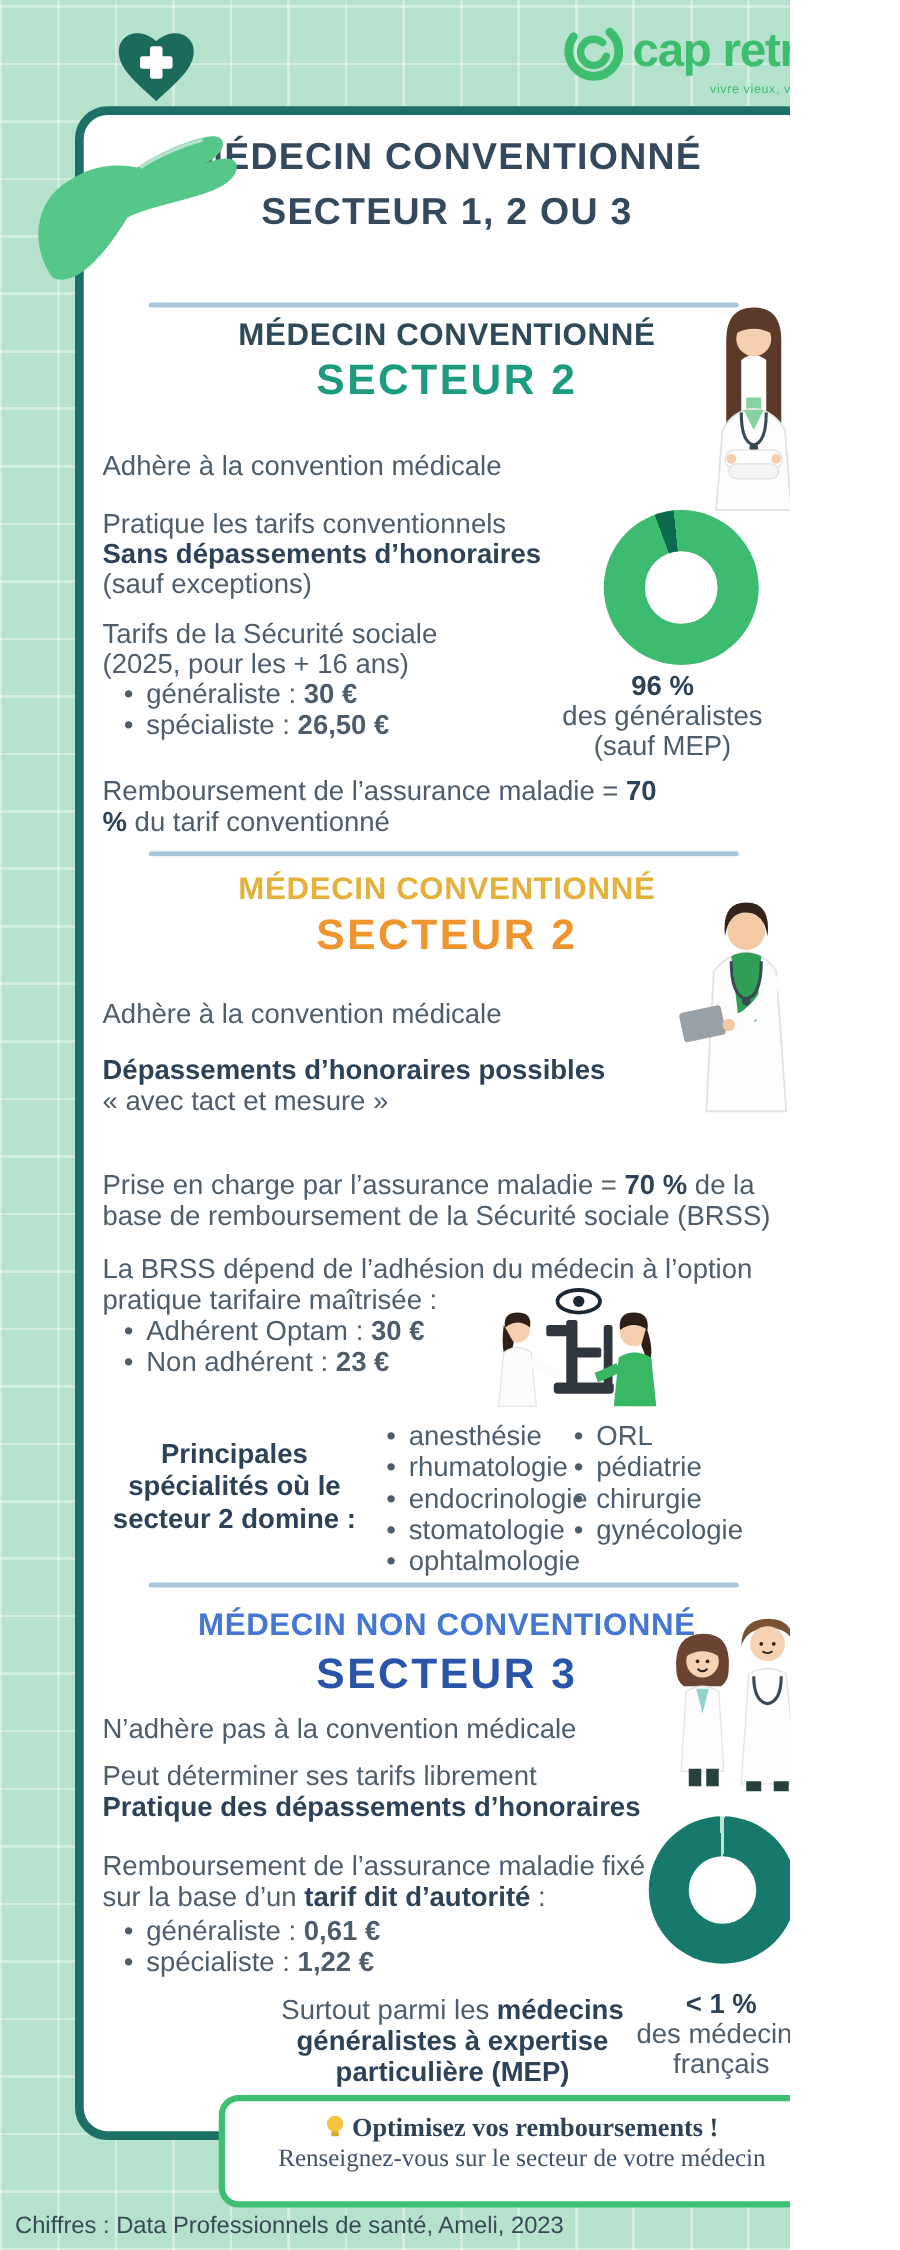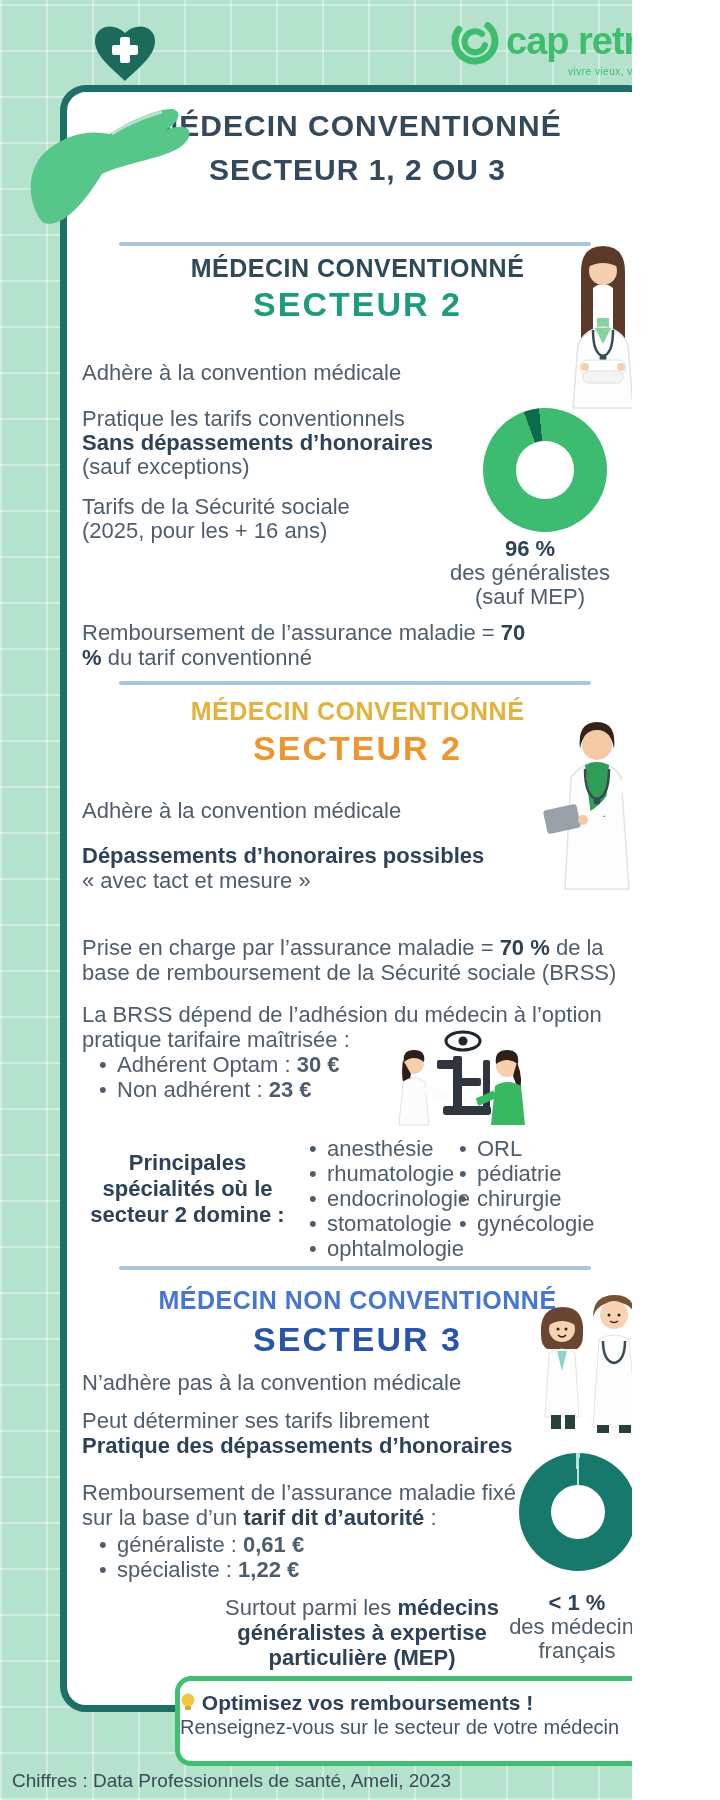--- a/index.html
+++ b/index.html
@@ -25,21 +25,21 @@
   ul.blist{list-style:none;margin:0;padding:0;}
   ul.blist li{position:relative;padding-left:22px;font-size:22px;line-height:25px;color:#4e5d6c;}
   ul.blist li::before{content:"•";position:absolute;left:4px;color:#4e5d6c;}
   .donut{border-radius:50%;}
   .donut::after{content:"";position:absolute;inset:27%;background:#fff;border-radius:50%;}
   .donut-caption{font-size:22px;line-height:24px;color:#4e5d6c;text-align:center;}
   .donut-caption .pct{font-weight:bold;color:#2d4257;}
   .spec-label{font-size:22px;line-height:26px;font-weight:bold;color:#2d4257;text-align:center;}
   .tip-box{position:absolute;left:175px;top:1676px;width:485px;height:90px;background:#fff;
     border:5px solid #3fbf72;border-radius:16px;box-sizing:border-box;z-index:5;
-    padding-top:9px;}
+    text-align:center;padding-top:9px;font-family:Liberation Serif, serif;}
   .tip-title{font-size:21px;line-height:25px;font-weight:bold;color:#2d4257;white-space:nowrap;}
   .tip-line{font-size:20px;line-height:24px;color:#41536a;white-space:nowrap;}
   .footer{position:absolute;left:12px;top:1770px;font-size:19px;color:#3a4a57;z-index:3;}
   .brand{position:absolute;left:448px;top:14px;width:262px;z-index:4;}
   .brand-text{position:absolute;left:58px;top:6px;font-size:38px;font-weight:bold;color:#3dbd6d;letter-spacing:-1px;}
   .brand-tag{position:absolute;left:120px;top:52px;font-size:10px;color:#3dbd6d;letter-spacing:.5px;}
   .hand-logo{position:absolute;left:20px;top:4px;z-index:6;}
 </style>
 </head>
 <body>
@@ -96,20 +96,24 @@
       <div>Pratique les tarifs conventionnels</div>
       <div class="bold">Sans dépassements d’honoraires</div>
       <div>(sauf exceptions)</div>
     </div>
 
     <div class="abs p" style="left:15px;top:403px;width:440px;line-height:24px;">
       <div>Tarifs de la Sécurité sociale</div>
       <div>(2025, pour les + 16 ans)</div>
     </div>
 
+    <ul class="blist abs" style="left:28px;top:450px;">
+      <li><span>généraliste :</span> <b>30 €</b></li>
+      <li><span>spécialiste :</span> <b>26,50 €</b></li>
+    </ul>
 
     <div class="abs donut" style="left: 416px; top: 316px; width: 124px; height: 124px; background: conic-gradient(from -20deg, rgb(12, 107, 77) 0deg, rgb(12, 107, 77) 14.4deg, rgb(60, 187, 113) 14.4deg, rgb(60, 187, 113) 360deg);"></div>
     <div class="abs donut-caption" style="left:348px;top:445px;width:230px;">
       <div class="pct">96 %</div>
       <div>des généralistes</div>
       <div>(sauf MEP)</div>
     </div>
 
     <div class="abs p" style="left:15px;top:528px;width:460px;"><span>Remboursement de l’assurance maladie =</span> <b>70 %</b><span> du tarif conventionné</span></div>
 

